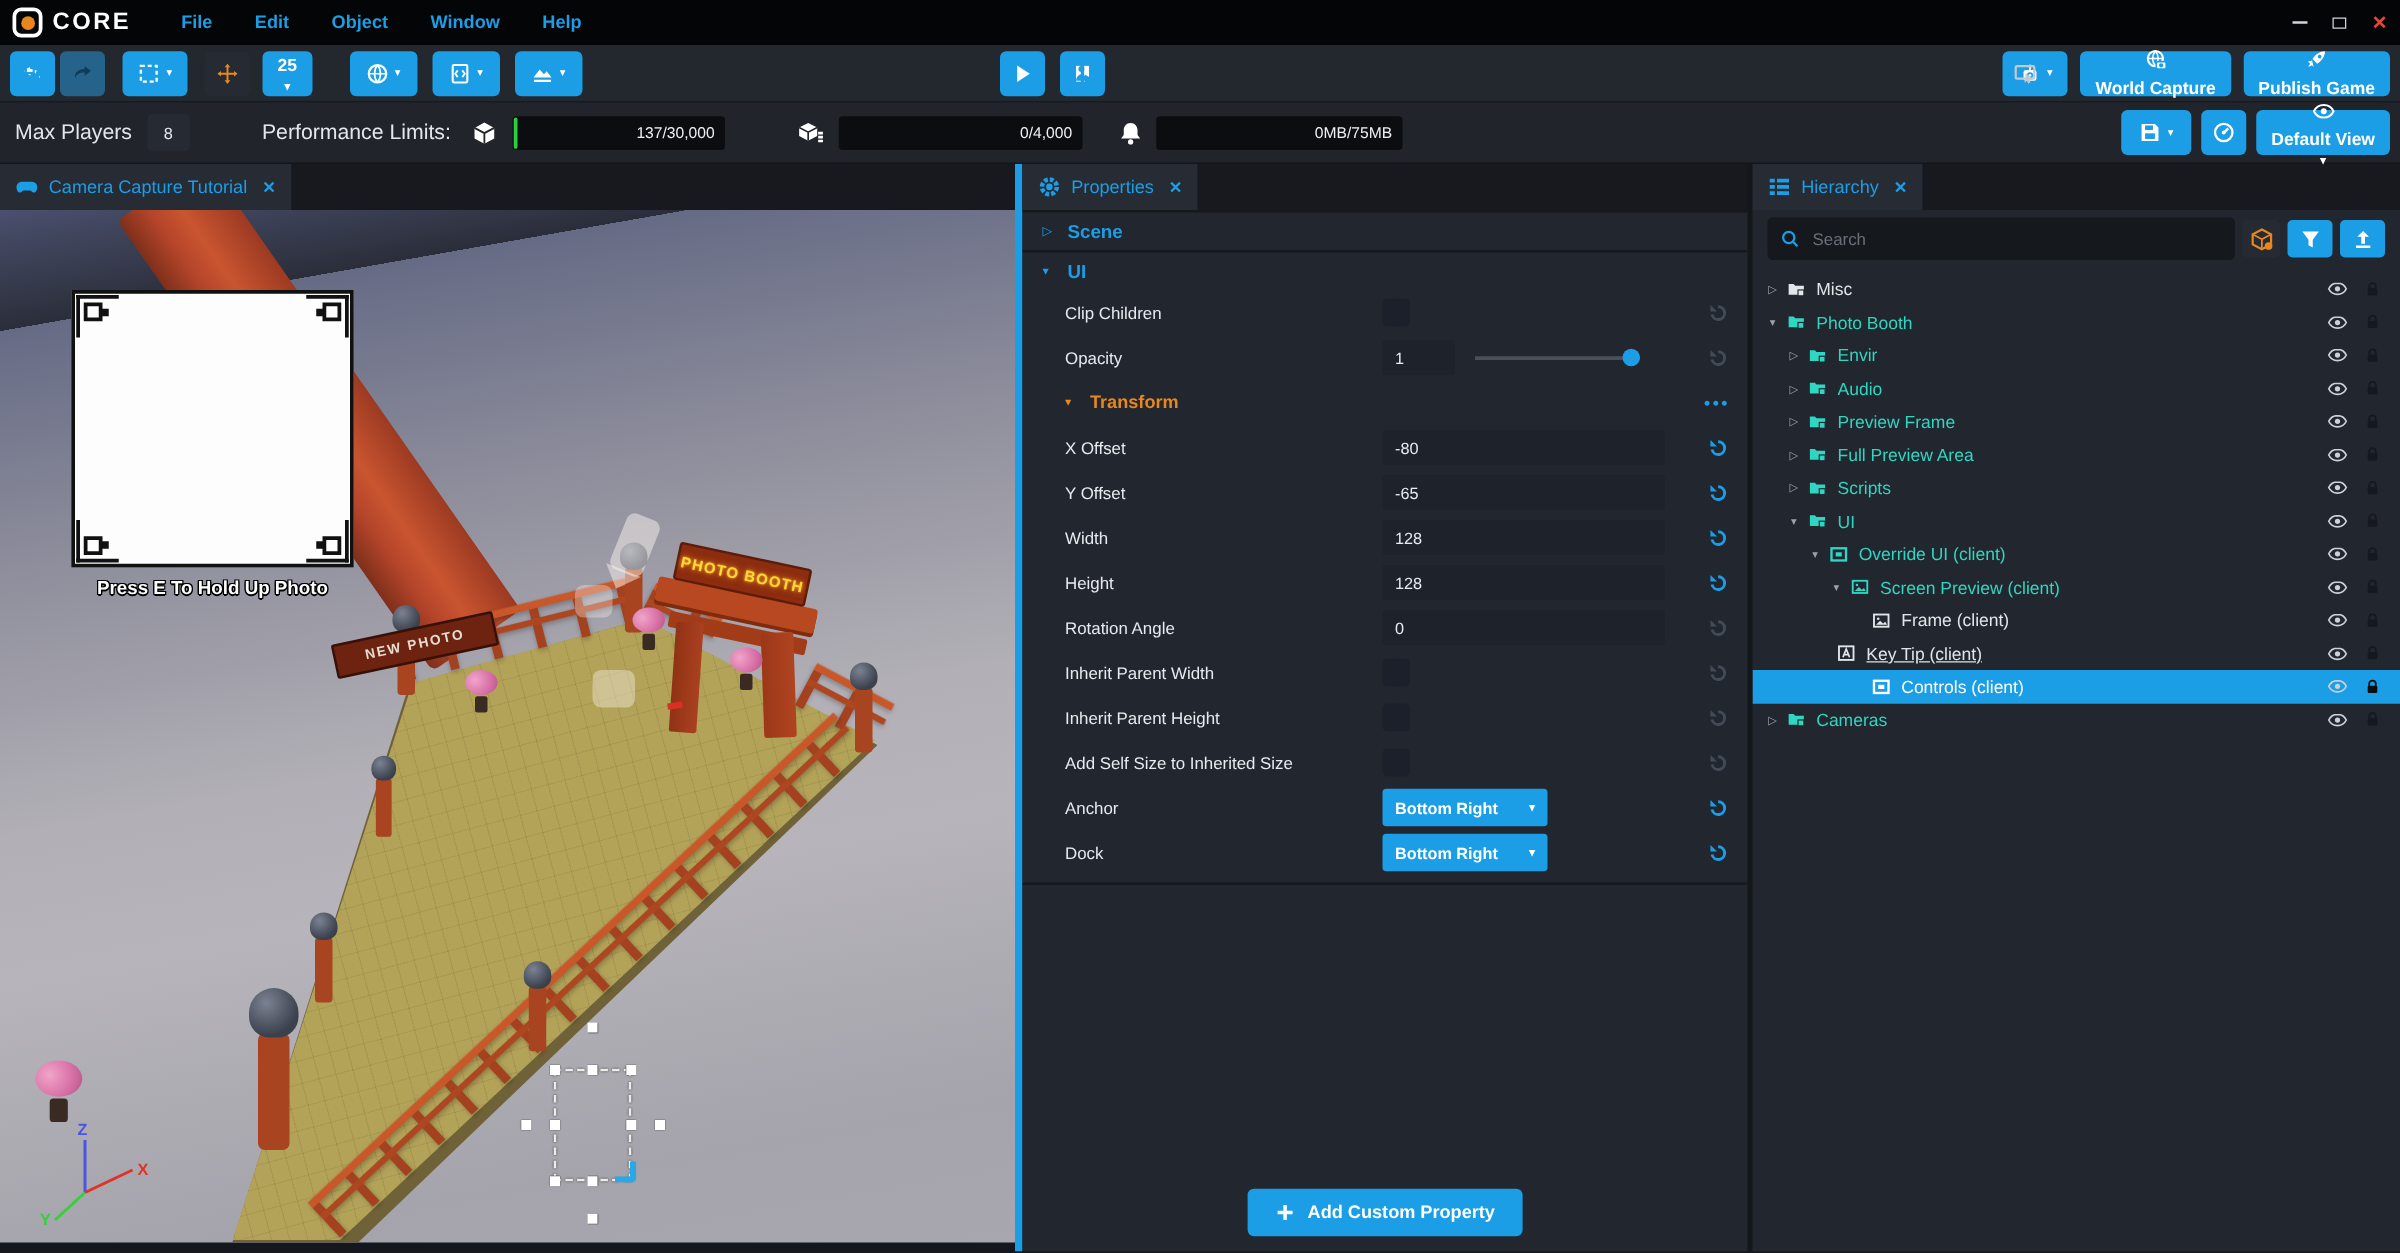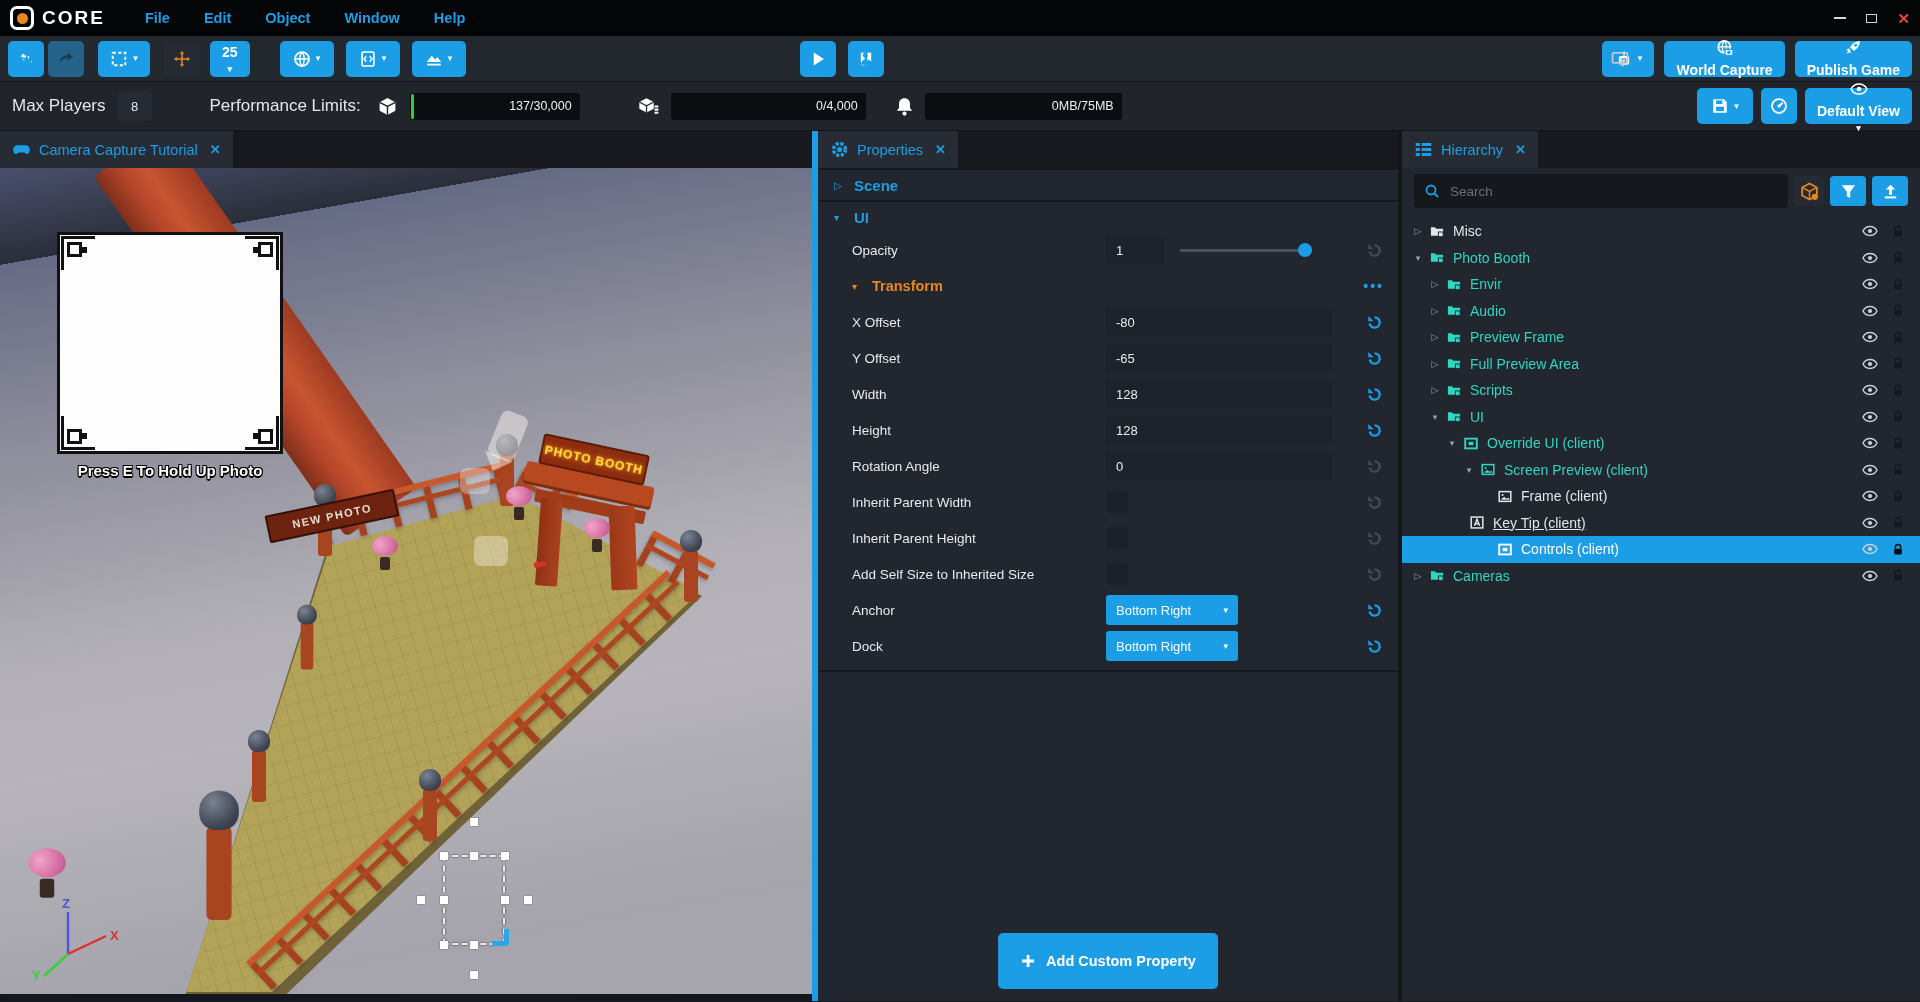--- a/index.html
+++ b/index.html
@@ -152,28 +152,28 @@
   .pinput{width:226px;height:28px;background:#1e232b;border:0;border-radius:3px;color:#e8ebef;
     padding:0 10px;font-size:13px;font-family:inherit;}
   .pinput.small{width:58px;}
   .pcheck{width:22px;height:22px;background:#1b202a;border-radius:4px;}
   .pslider{position:relative;width:132px;height:14px;margin-left:16px;}
   .pslider::before{content:"";position:absolute;left:0;right:0;top:6px;height:2.5px;background:#4a5058;}
   .pknob{position:absolute;right:0;top:0;width:14px;height:14px;border-radius:50%;background:var(--accent);}
   .preset{width:28px;display:flex;justify-content:center;flex:none;}
   .preset .icon{width:17px;height:17px;color:#434b59;}
   .preset.mod .icon{color:var(--accent);}
-  .pdrop{width:132px;height:30px;border-radius:3px;background:var(--accent);color:#fff;font-weight:normal;
+  .pdrop{width:132px;height:30px;border-radius:3px;background:var(--accent);color:#fff;font-weight:bold;
     font-size:13px;display:flex;align-items:center;justify-content:space-between;padding:0 10px;}
   .thead{display:flex;align-items:center;height:36px;padding:0 14px 0 34px;gap:10px;}
   .thead .sect-arrow{color:var(--orange);}
   .thead-label{color:var(--orange);font-weight:bold;font-size:14.5px;flex:1;}
   .ellipsis{color:var(--accent);font-weight:bold;letter-spacing:2px;font-size:14px;}
   .pdivider{border-top:2px solid #15181d;margin-top:6px;}
-  .addprop{position:absolute;bottom:12px;left:50%;transform:translateX(-50%);height:56px;
+  .addprop{position:absolute;bottom:12px;left:50%;transform:translateX(-50%);height:38px;
     background:var(--accent);border-radius:5px;color:#fff;font-weight:bold;font-size:14.5px;
     display:flex;align-items:center;gap:10px;padding:0 22px;white-space:nowrap;}
   .addprop .icon{width:16px;height:16px;}
 
   
   .hier{flex:1;display:flex;flex-direction:column;}
   .hbody{flex:1;background:#22262e;position:relative;overflow:hidden;}
   .main-row{display:flex;align-items:center;padding:8px 12px 0 16px;height:52px;}
   .main-label{color:var(--orange);font-weight:bold;font-size:15px;flex:1;}
   .hsearch-row{display:flex;align-items:center;gap:6px;padding:6px 12px 0 12px;}
@@ -551,20 +551,34 @@
       <div class="sect">
         <span class="sect-arrow">▷</span>
         <span class="sect-label">Scene</span>
       </div>
       <div class="sect">
         <span class="sect-arrow">▾</span>
         <span class="sect-label">UI</span>
       </div>
 
       <div class="prow">
+        <span class="plabel">Clip Children</span>
+        <span class="pctrl">
+            <span class="pcheck"></span>
+          </span>
+        <span class="preset">
+            <span class="icon">
+              <svg viewBox="0 0 16 16">
+                <path d="M8 3.2A4.8 4.8 0 1 1 3.4 9" fill="none" stroke="currentColor" stroke-width="2.2"></path>
+                <path d="M2.2 1.8v5h5z" fill="currentColor"></path>
+              </svg>
+            </span>
+          </span>
+      </div>
+      <div class="prow">
         <span class="plabel">Opacity</span>
         <span class="pctrl">
           <input class="pinput small" value="1" style="">
           <span class="pslider">
               <span class="pknob"></span>
             </span>
         </span>
         <span class="preset">
             <span class="icon">
               <svg viewBox="0 0 16 16">

